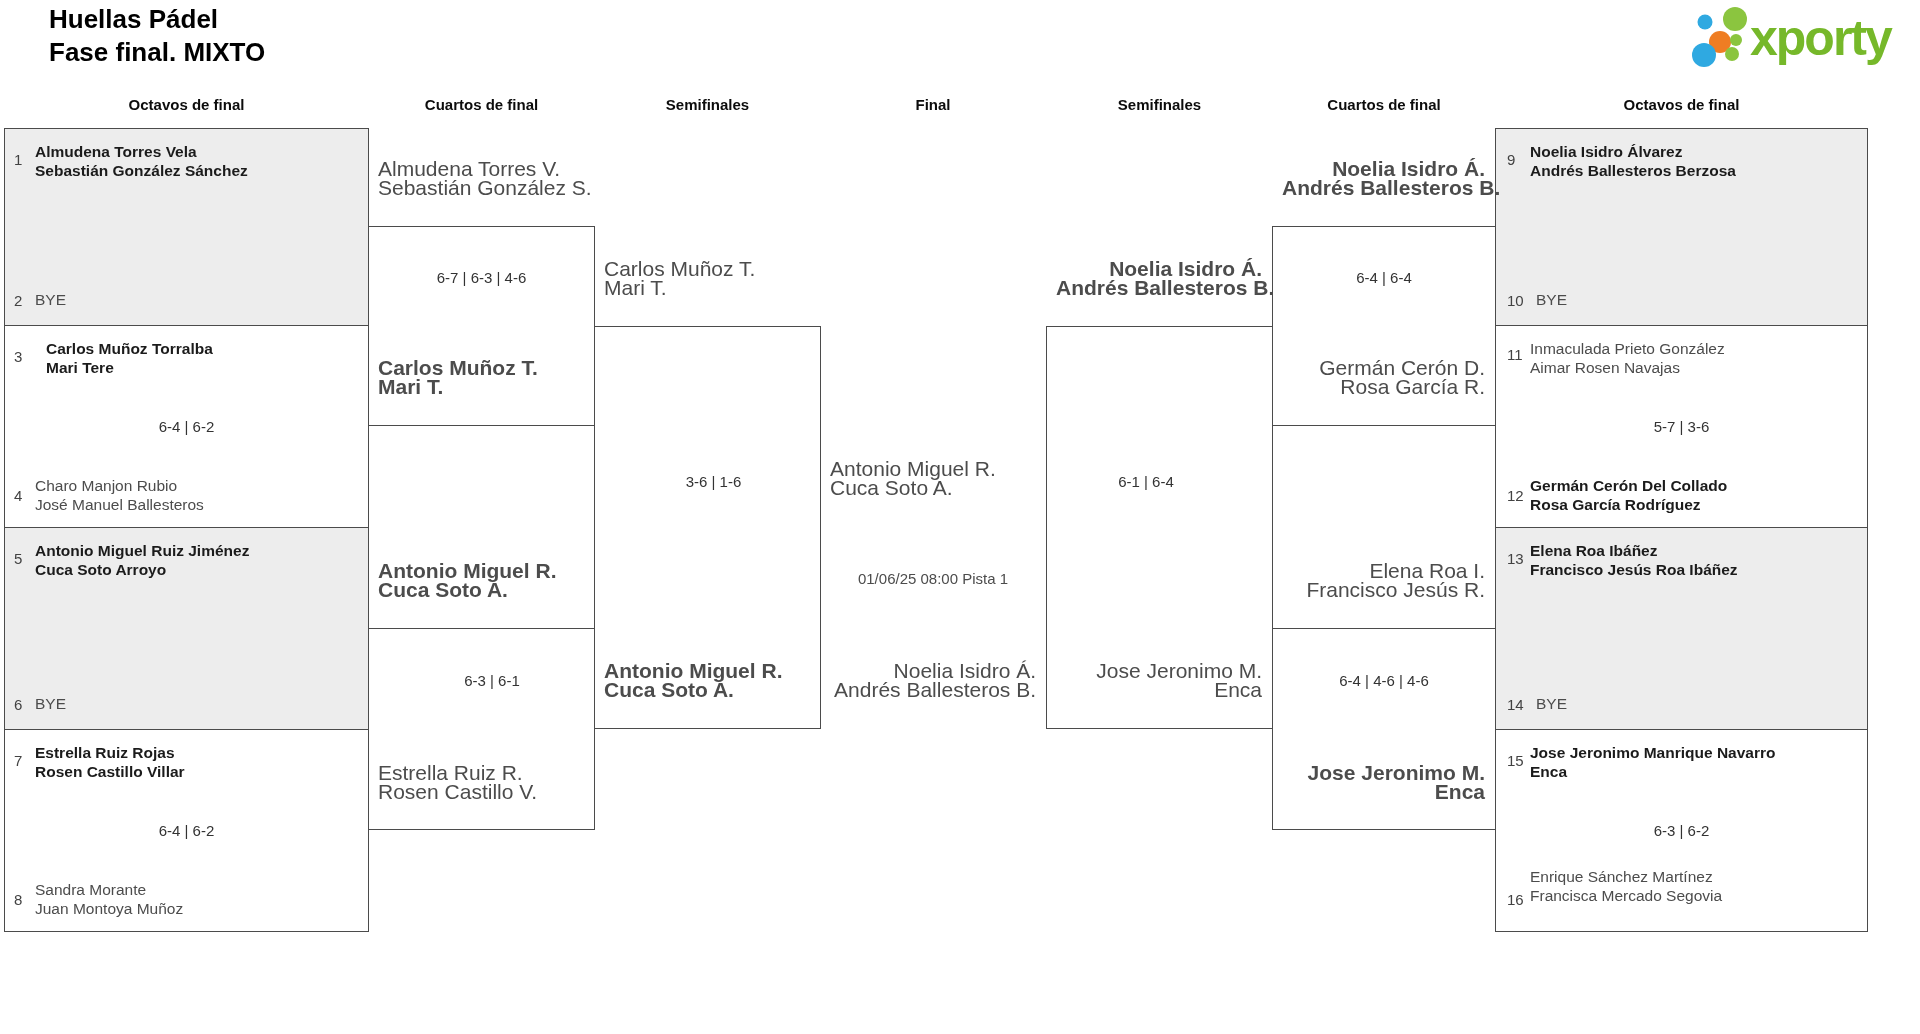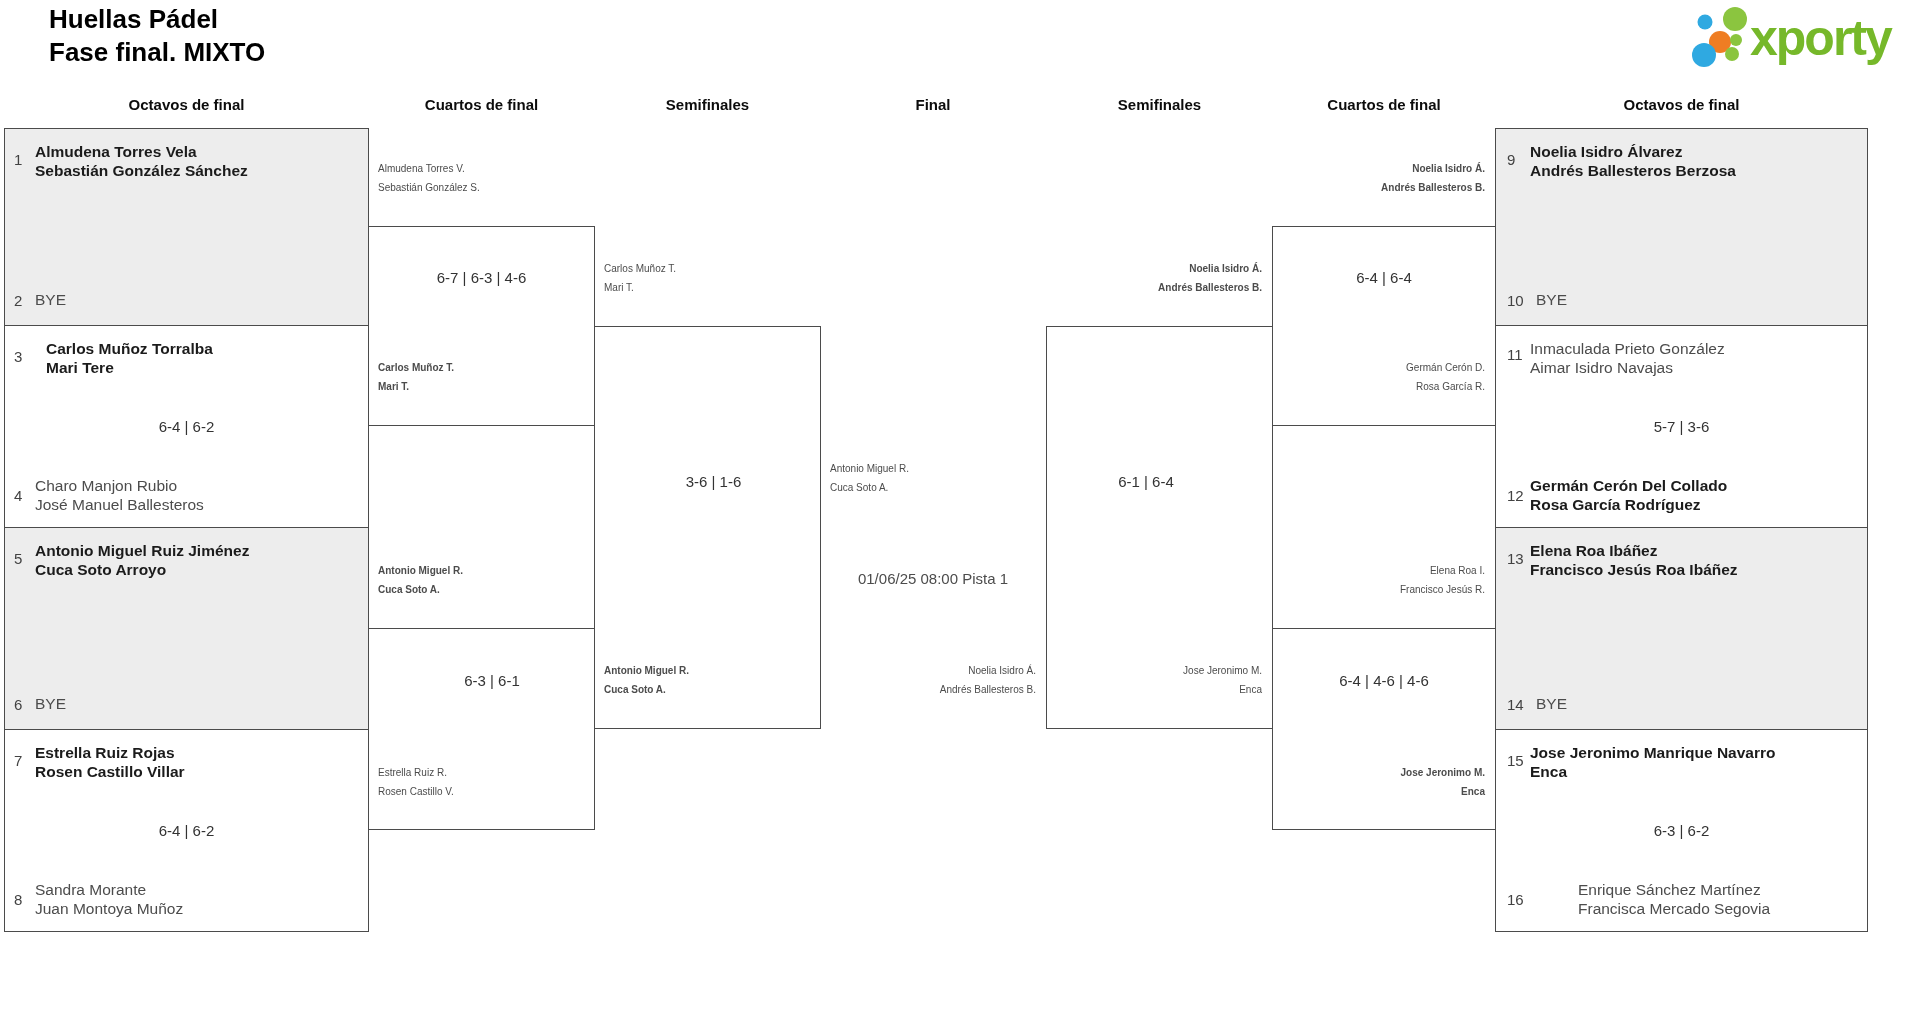--- a/index.html
+++ b/index.html
@@ -12,21 +12,21 @@
   .rh{position:absolute;top:96px;font-size:15px;font-weight:600;color:#0c0c0c;text-align:center;white-space:nowrap;}
   .obox{position:absolute;box-sizing:border-box;border:1px solid #4b4b4b;background:#ffffff;}
   .obox.shaded{background:#ededed;}
   .seed{position:absolute;left:9px;font-size:15px;color:#424242;}
   .obox.rt .seed{left:11px;}
   .oteam{position:absolute;left:30px;font-size:15.5px;line-height:19px;color:#4c4c4c;white-space:nowrap;}
   .obox.rt .oteam{left:34px;}
   .bold{color:#1b1b1b;font-weight:700;}
   .oscore{position:absolute;left:0;right:0;text-align:center;font-size:15px;color:#333;}
   .mbox{position:absolute;box-sizing:border-box;border:1px solid #4b4b4b;background:transparent;}
-  .lbl{position:absolute;font-size:10px;line-height:19px;color:#4c4c4c;white-space:nowrap;}
+  .lbl{position:absolute;font-size:21px;line-height:19px;color:#4c4c4c;white-space:nowrap;}
   .lbl.rgt{text-align:right;}
   .mscore{position:absolute;text-align:center;font-size:15px;color:#333;white-space:nowrap;}
   .sched{position:absolute;text-align:center;font-size:15px;color:#4c4c4c;white-space:nowrap;}
   .logo{position:absolute;left:1686px;top:2px;width:232px;height:72px;}
   .logo-text{position:absolute;left:64px;top:8px;font-size:50px;line-height:56px;font-weight:700;
     letter-spacing:-2px;color:#76b82a;}
 </style>
 </head>
 <body>
 
@@ -116,21 +116,21 @@
   <div class="seed" style="bottom:16px;">10</div>
   <div class="oteam" style="bottom:16px;left:40px;">
     <div>BYE</div>
   </div>
 </div>
 
 <div class="obox rt" style="left:1495px;top:325px;width:373px;height:203px;">
   <div class="seed" style="top:20px;">11</div>
   <div class="oteam" style="top:13px;">
     <div>Inmaculada Prieto González</div>
-    <div>Aimar Isidro Navajas</div>
+    <div>Aimar Rosen Navajas</div>
   </div>
   <div class="oscore" style="top:92px;">5-7 | 3-6</div>
   <div class="seed" style="bottom:23px;">12</div>
   <div class="oteam bold" style="bottom:13px;">
     <div>Germán Cerón Del Collado</div>
     <div>Rosa García Rodríguez</div>
   </div>
 </div>
 
 <div class="obox shaded rt" style="left:1495px;top:527px;width:373px;height:203px;">
@@ -146,21 +146,21 @@
 </div>
 
 <div class="obox rt" style="left:1495px;top:729px;width:373px;height:203px;">
   <div class="seed" style="top:22px;">15</div>
   <div class="oteam bold" style="top:13px;">
     <div>Jose Jeronimo Manrique Navarro</div>
     <div>Enca</div>
   </div>
   <div class="oscore" style="top:92px;">6-3 | 6-2</div>
   <div class="seed" style="bottom:23px;">16</div>
-  <div class="oteam" style="bottom:13px;margin-left:48px;">
+  <div class="oteam" style="bottom:26px;">
     <div>Enrique Sánchez Martínez</div>
     <div>Francisca Mercado Segovia</div>
   </div>
 </div>
 
 <div class="mbox" style="left:368px;top:226px;width:227px;height:200px;"></div>
 <div class="mbox" style="left:368px;top:628px;width:227px;height:202px;"></div>
 <div class="mbox" style="left:1272px;top:226px;width:224px;height:200px;"></div>
 <div class="mbox" style="left:1272px;top:628px;width:224px;height:202px;"></div>
 

